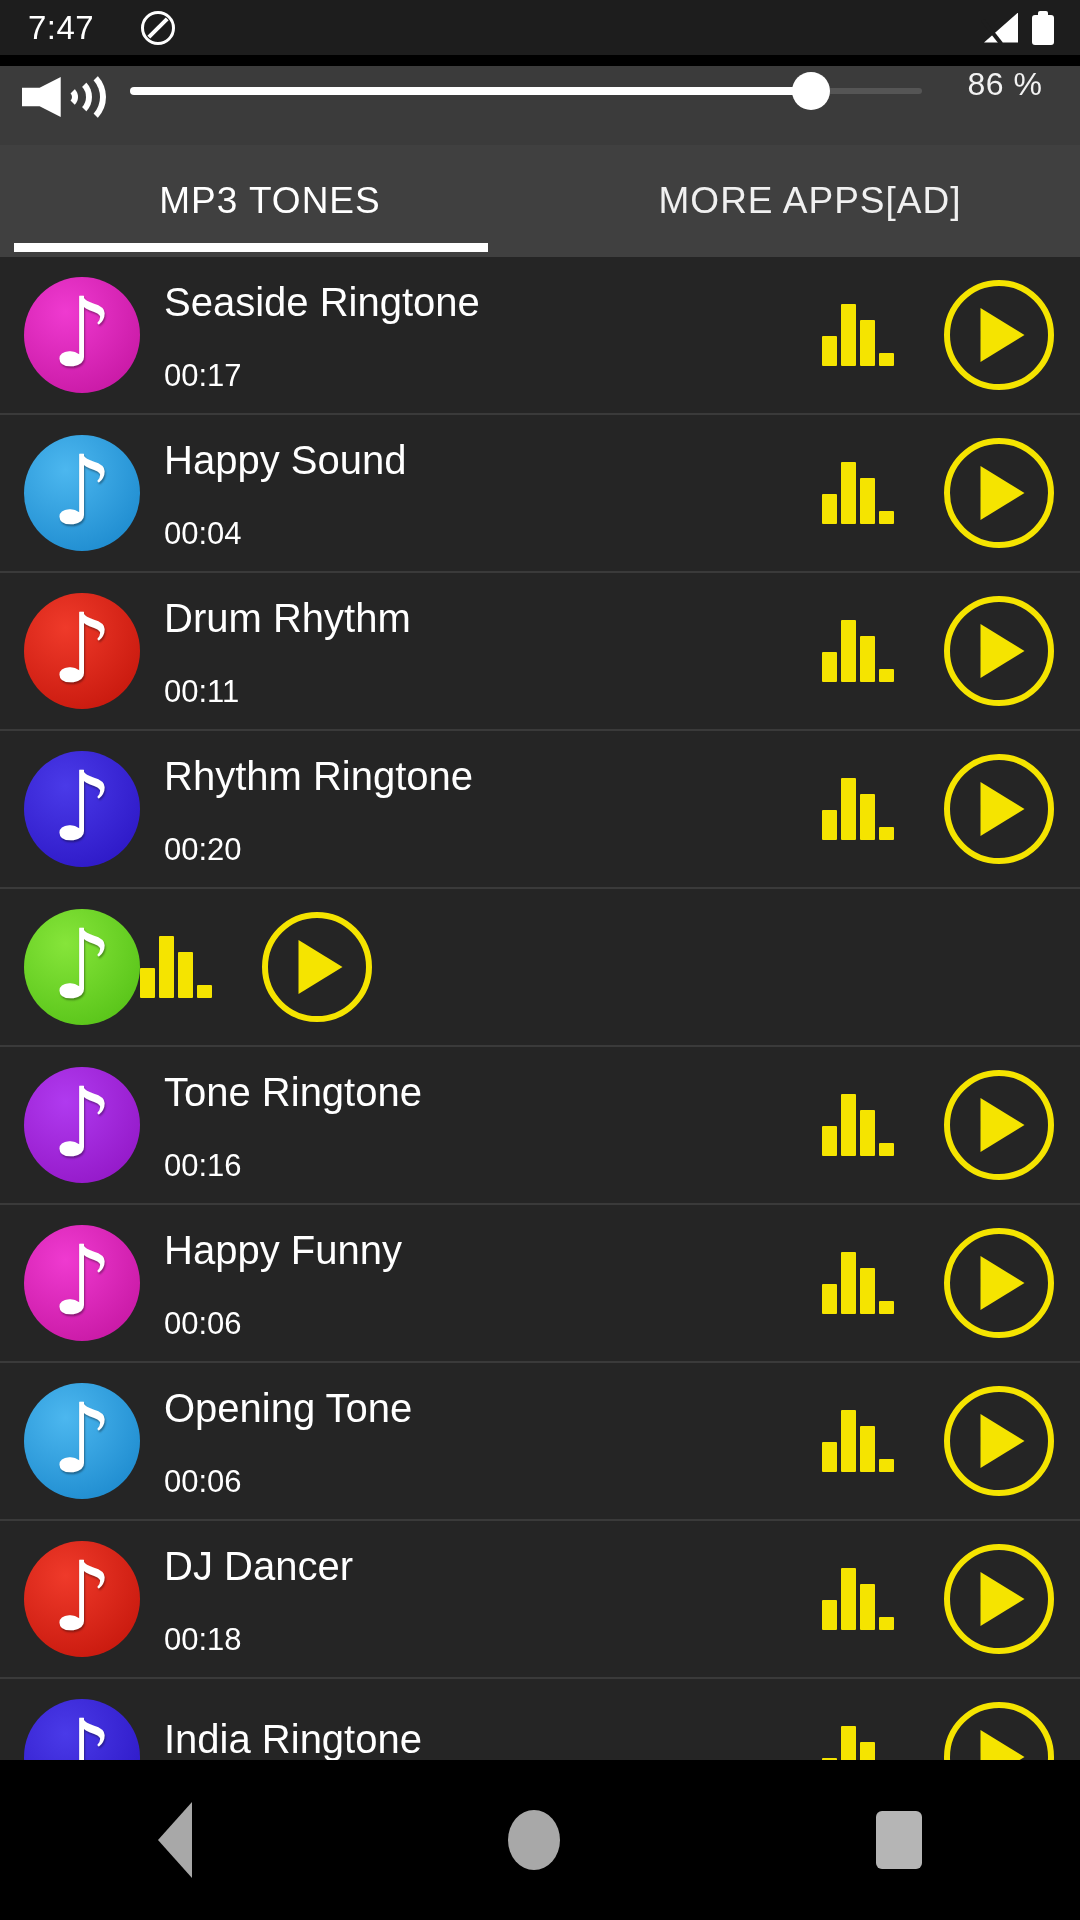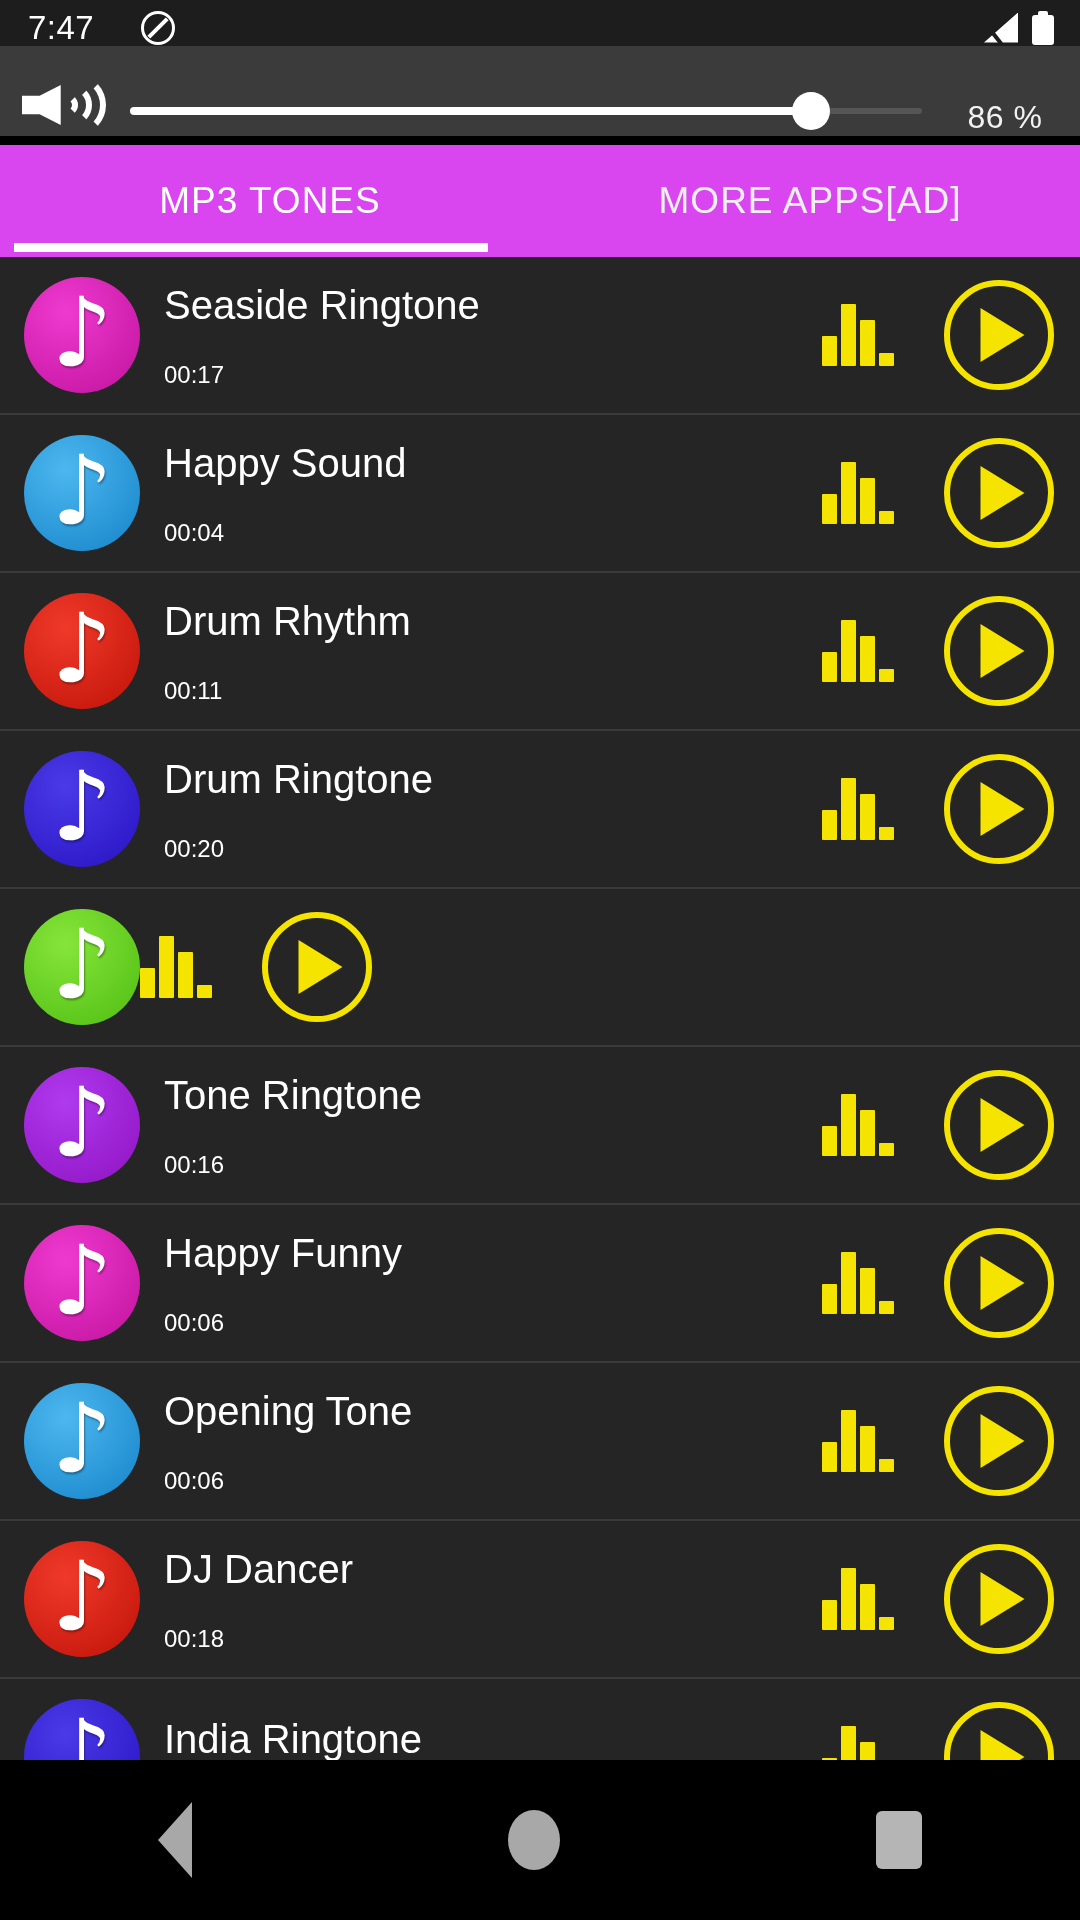--- a/index.html
+++ b/index.html
@@ -37,22 +37,22 @@
   .sb-battery{ width:22px; height:34px; position:relative; }
   .sb-battery .body{
     position:absolute; bottom:0; left:0; width:22px; height:30px; background:#fff; border-radius:3px;
   }
   .sb-battery .cap{
     position:absolute; top:0; left:6px; width:10px; height:6px; background:#fff; border-radius:2px 2px 0 0;
   }
 
   
   .volumebar{
-    position:absolute; top:46px; left:0; width:1080px; height:90px;
-    background:#3b3b3b; display:flex; align-items:flex-end;
+    position:absolute; top:66px; left:0; width:1080px; height:90px;
+    background:#3b3b3b; display:flex; align-items:flex-start;
   }
   .spk{ position:relative; width:86px; height:62px; margin-left:16px; flex:0 0 auto; }
   .spk .cone{
     position:absolute; left:6px; top:11px; width:44px; height:40px; background:#fff;
     clip-path:polygon(0 27%, 40% 27%, 88% 0, 88% 100%, 40% 73%, 0 73%);
   }
   .spk .wv{
     position:absolute; border:6px solid #fff; border-radius:50%;
     border-top-color:transparent; border-bottom-color:transparent; border-left-color:transparent;
   }
@@ -74,21 +74,21 @@
     width:38px; height:38px; background:#fff; border-radius:50%;
   }
   .vol-pct{
     color:#f2f2f2; font-size:32px; width:150px; text-align:center; flex:0 0 auto;
     letter-spacing:.5px;
   }
 
   
   .tabs{
     position:absolute; top:145px; left:0; width:1080px; height:112px;
-    background:#d946ef; display:flex;
+    background:#404040; display:flex;
   }
   .tab{
     flex:1 1 50%; display:flex; align-items:center; justify-content:center;
     position:relative; color:#ffffff; font-size:37px; letter-spacing:1px;
   }
   .tab.inactive{ color:#f0f0f0;align-items:center; }
   .tab .underline{
     position:absolute; bottom:5px; left:14px; right:52px; height:9px; background:#ffffff;
   }
 
@@ -108,21 +108,21 @@
     margin-left:24px; position:relative; overflow:hidden;
   }
   .avatar .note{
     position:absolute; left:50%; top:50%; transform:translate(-50%,-52%);
     font-size:96px; color:#ffffff; line-height:1;
     font-family:"DejaVu Sans", sans-serif;
     text-shadow:1px 2px 2px rgba(0,0,0,.35);
   }
   .meta{ flex:1 1 auto; margin-left:24px; display:flex; flex-direction:column; justify-content:center; height:116px; }
   .title{ color:#ffffff; font-size:40px; line-height:1; margin-top:2px; }
-  .dur{ color:#ffffff; font-size:24px; line-height:1; margin-top:38px; }
+  .dur{ color:#ffffff; font-size:31px; line-height:1; margin-top:38px; }
 
   .eq{
     flex:0 0 auto; width:70px; height:62px; position:relative; margin-right:52px;
   }
   .eq i{ position:absolute; bottom:0; width:15px; background:#f5e400; display:block; border-radius:1px; }
   .eq i:nth-child(1){ left:0;  height:30px; }
   .eq i:nth-child(2){ left:19px; height:62px; }
   .eq i:nth-child(3){ left:38px; height:46px; }
   .eq i:nth-child(4){ left:57px; height:13px; }
 
@@ -256,21 +256,21 @@
       </div>
       <div class="play">
         <span class="tri"></span>
       </div>
     </div>
     <div class="row">
       <div class="avatar" style="background: radial-gradient(circle at 36% 30%, rgb(74, 58, 232), rgb(40, 18, 192));">
         <span class="note">♪</span>
       </div>
       <div class="meta">
-        <div class="title">Drum Ringtone</div>
+        <div class="title">Rhythm Ringtone</div>
         <div class="dur">00:20</div>
       </div>
       <div class="eq">
         <i></i>
         <i></i>
         <i></i>
         <i></i>
       </div>
       <div class="play">
         <span class="tri"></span>

